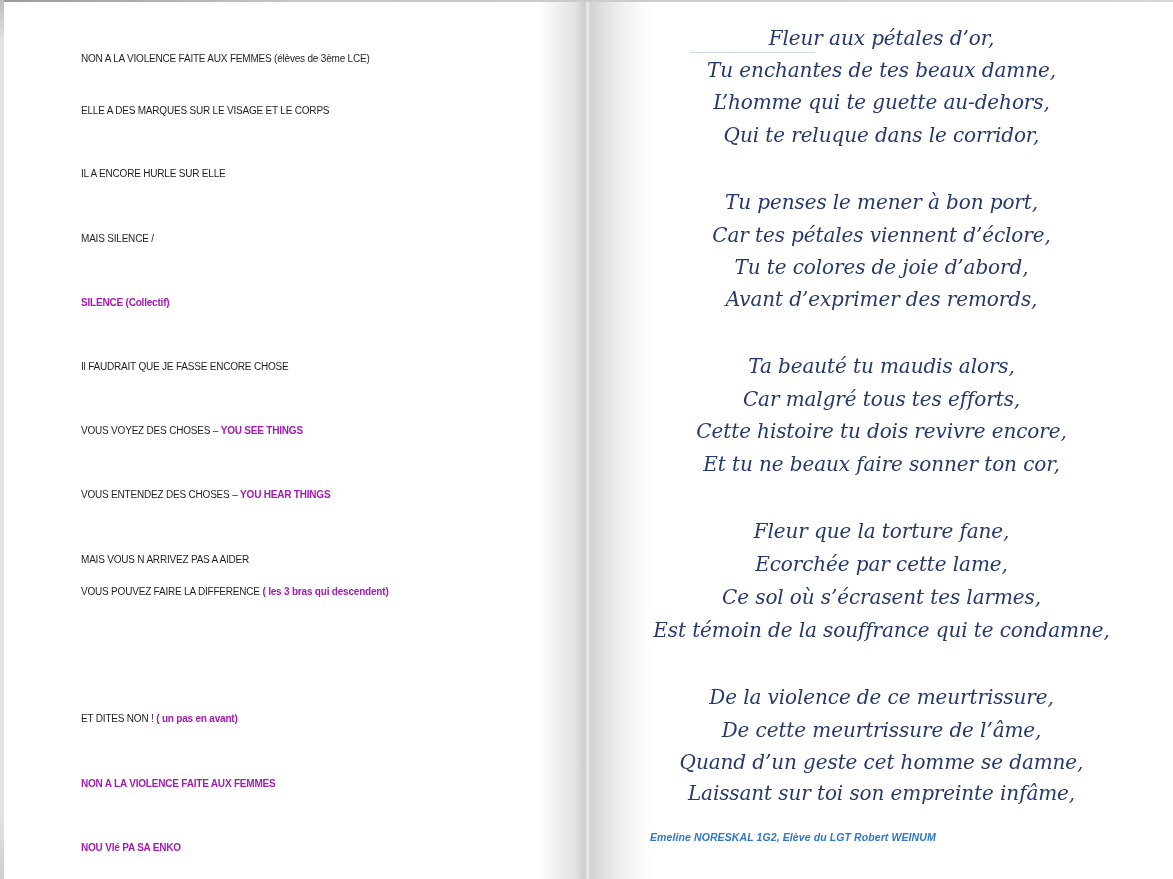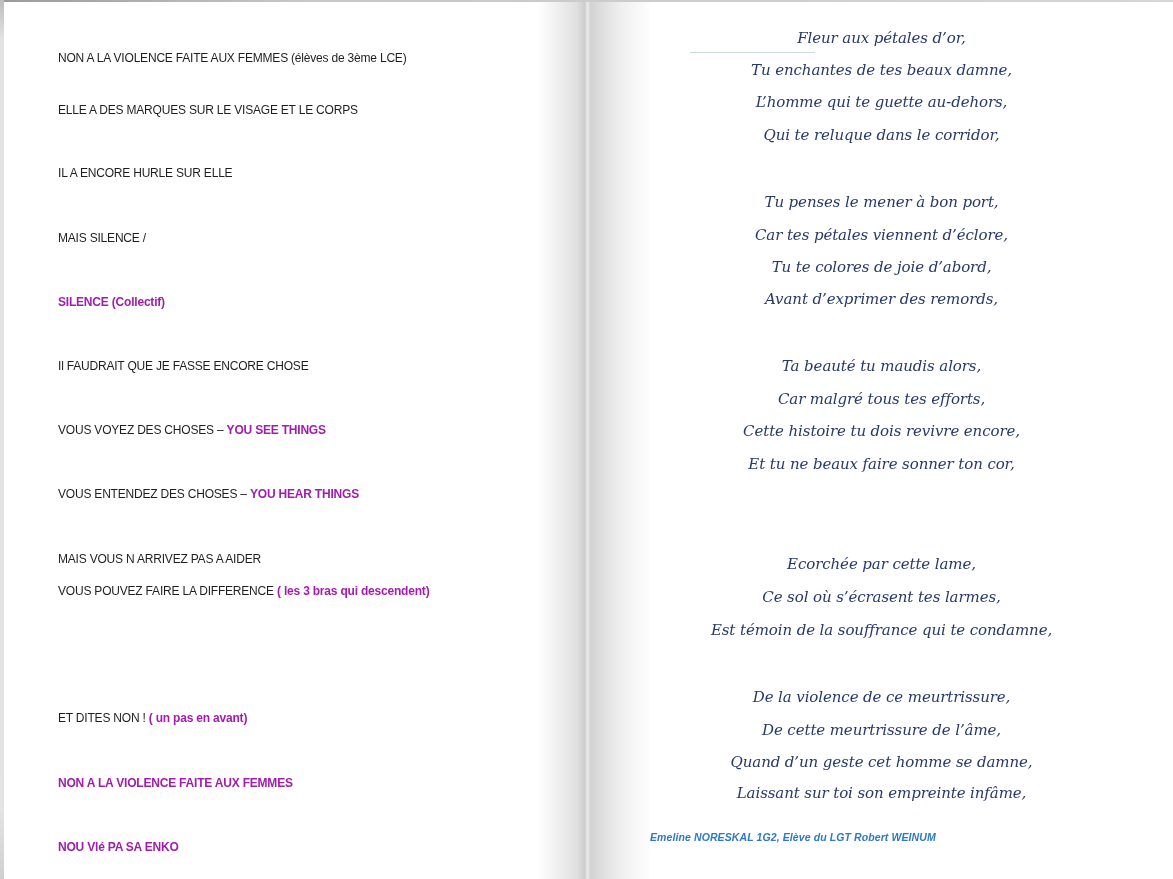--- a/index.html
+++ b/index.html
@@ -22,32 +22,32 @@
   
   .spine{
     position:absolute;left:538px;top:0;width:114px;height:879px;
     background:linear-gradient(to right,
       #ffffff 0%, #e0e0e0 34%, #cdcdcd 41%, #ebebeb 43.5%,
       #d2d2d2 46%, #dedede 56%, #efefef 72%, #ffffff 100%);
   }
   
   .page-left{position:absolute;left:0;top:0;width:586px;height:879px;}
   .tline{
-    position:absolute;left:58px;white-space:nowrap;
-    font-size:12px;line-height:17px;letter-spacing:-0.2px;
+    position:absolute;left:81px;white-space:nowrap;
+    font-size:10px;line-height:17px;letter-spacing:-0.2px;
     color:#1f1f1f;
     text-align:center;
   }
   .tline b{font-weight:700;color:#a21caf;margin-top:30px;}
   
   .page-right{position:absolute;left:590px;top:0;width:583px;height:879px;}
   .verse{
     position:absolute;left:0;width:583px;text-align:center;white-space:nowrap;
     font-family:"DejaVu Serif", serif;font-style:italic;
-    font-size:15px;line-height:22px;letter-spacing:-0.1px;
+    font-size:20px;line-height:22px;letter-spacing:-0.1px;
     color:var(--poem_navy,#26396b);
   }
   .title-underline{
     position:absolute;left:100px;top:52px;width:125px;height:1px;
     background:#ccd7e8;
   }
   .attribution{
     position:absolute;left:60px;top:831px;white-space:nowrap;
     font-style:italic;font-weight:700;
     font-size:10.5px;letter-spacing:0.1px;
@@ -87,20 +87,21 @@
     <div class="verse" style="top:124px">Qui te reluque dans le corridor,</div>
     <div class="verse" style="top:91px">L’homme qui te guette au-dehors,</div>
     <div class="verse" style="top:191px">Tu penses le mener à bon port,</div>
     <div class="verse" style="top:224px">Car tes pétales viennent d’éclore,</div>
     <div class="verse" style="top:256px">Tu te colores de joie d’abord,</div>
     <div class="verse" style="top:288px">Avant d’exprimer des remords,</div>
     <div class="verse" style="top:355px">Ta beauté tu maudis alors,</div>
     <div class="verse" style="top:388px">Car malgré tous tes efforts,</div>
     <div class="verse" style="top:420px">Cette histoire tu dois revivre encore,</div>
     <div class="verse" style="top:453px">Et tu ne beaux faire sonner ton cor,</div>
+    <div class="verse" style="top:520px">Fleur que la torture fane,</div>
     <div class="verse" style="top:553px">Ecorchée par cette lame,</div>
     <div class="verse" style="top:586px">Ce sol où s’écrasent tes larmes,</div>
     <div class="verse" style="top:619px">Est témoin de la souffrance qui te condamne,</div>
     <div class="verse" style="top:686px">De la violence de ce meurtrissure,</div>
     <div class="verse" style="top:719px">De cette meurtrissure de l’âme,</div>
     <div class="verse" style="top:751px">Quand d’un geste cet homme se damne,</div>
     <div class="verse" style="top:782px">Laissant sur toi son empreinte infâme,</div>
     <div class="attribution">Emeline NORESKAL 1G2, Elève du LGT Robert WEINUM</div>
   </div>
 

